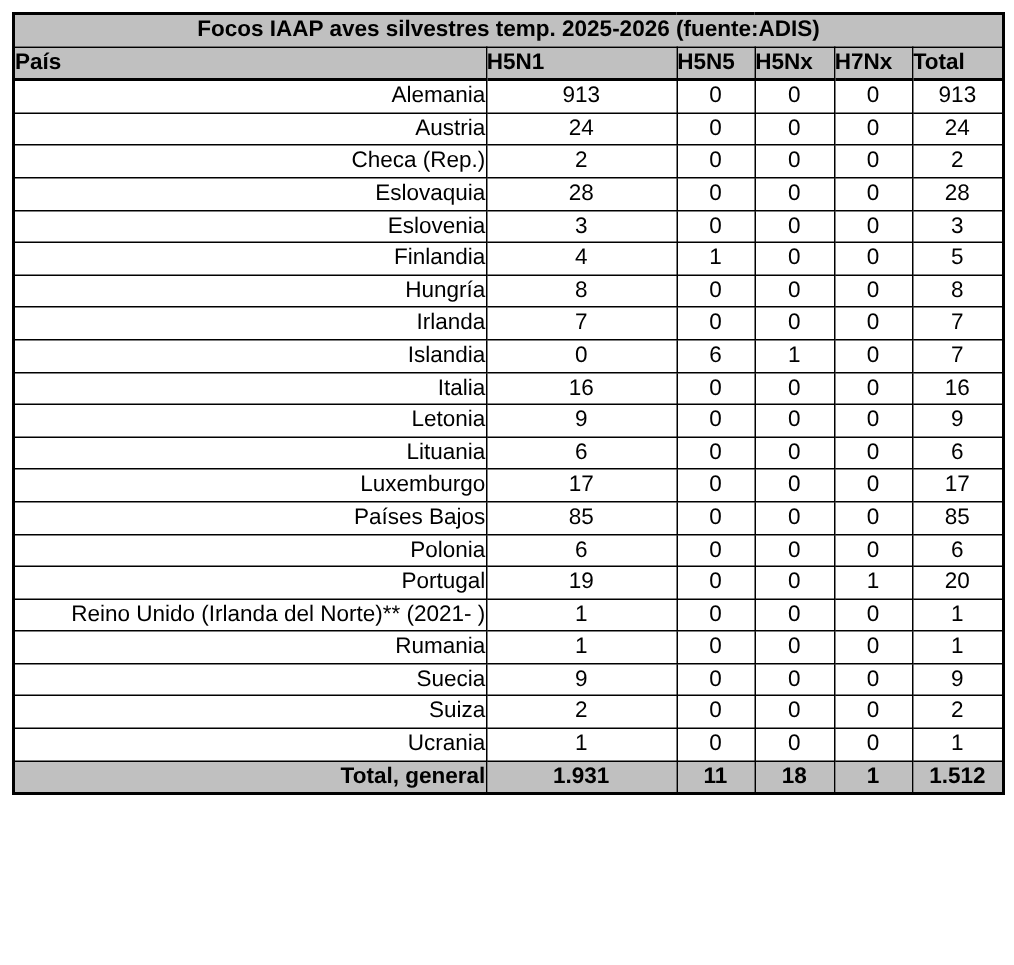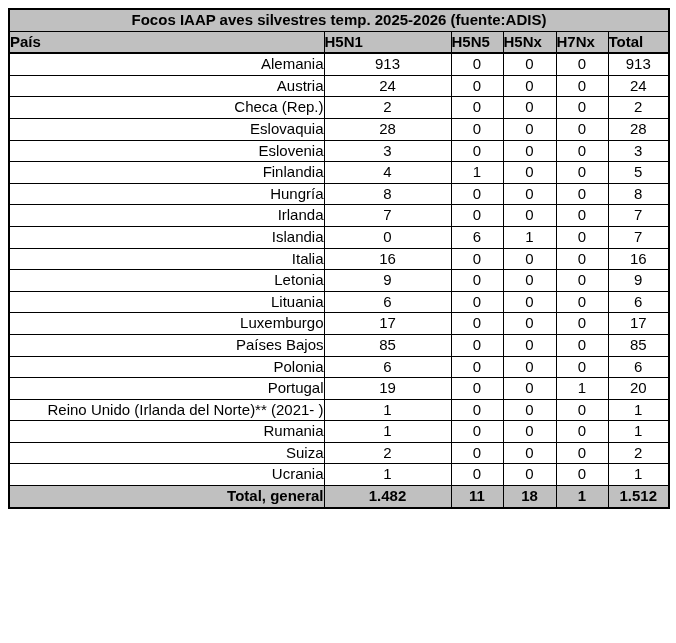--- a/index.html
+++ b/index.html
@@ -231,40 +231,48 @@
         </tr>
         <tr>
           <td class="country">Rumania</td>
           <td class="num">1</td>
           <td class="num">0</td>
           <td class="num">0</td>
           <td class="num">0</td>
           <td class="num">1</td>
         </tr>
         <tr>
+          <td class="country">Suecia</td>
+          <td class="num">9</td>
+          <td class="num">0</td>
+          <td class="num">0</td>
+          <td class="num">0</td>
+          <td class="num">9</td>
+        </tr>
+        <tr>
           <td class="country">Suiza</td>
           <td class="num">2</td>
           <td class="num">0</td>
           <td class="num">0</td>
           <td class="num">0</td>
           <td class="num">2</td>
         </tr>
         <tr>
           <td class="country">Ucrania</td>
           <td class="num">1</td>
           <td class="num">0</td>
           <td class="num">0</td>
           <td class="num">0</td>
           <td class="num">1</td>
         </tr>
       </tbody>
     <tfoot>
       <tr class="total-row">
         <td class="country">Total, general</td>
-        <td class="num">1.482</td>
+        <td class="num">1.931</td>
         <td class="num">11</td>
         <td class="num">18</td>
         <td class="num">1</td>
         <td class="num">1.512</td>
       </tr>
     </tfoot>
   </table>
 </div>
 
 </body></html>

